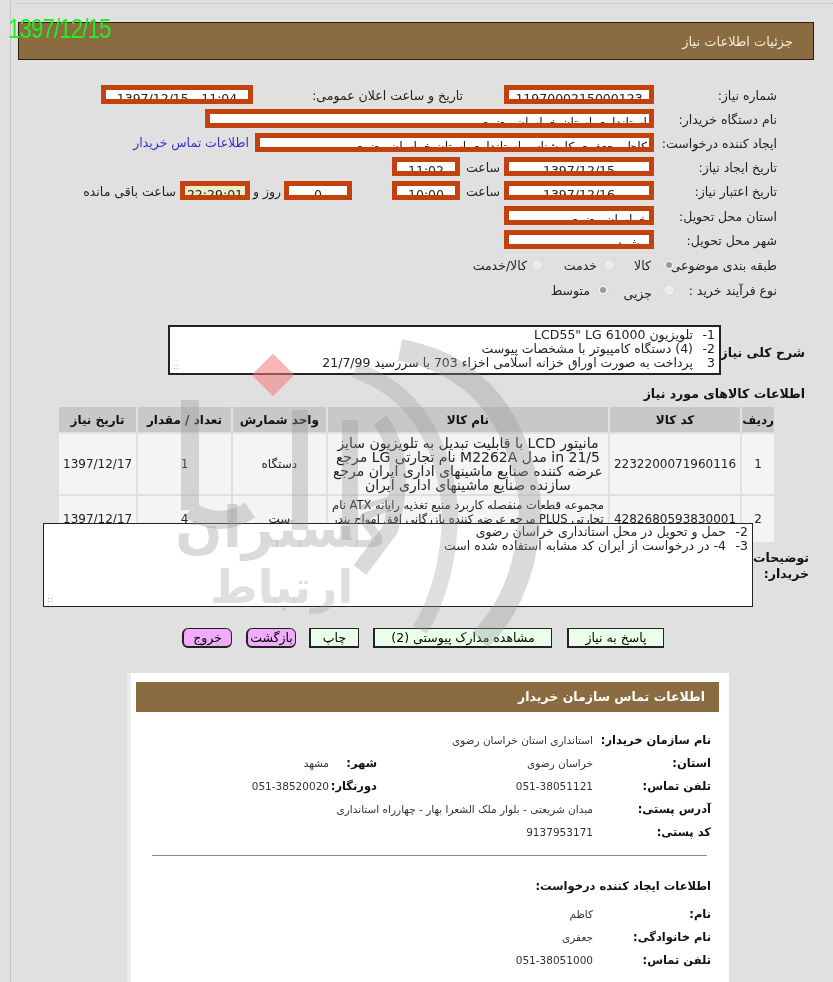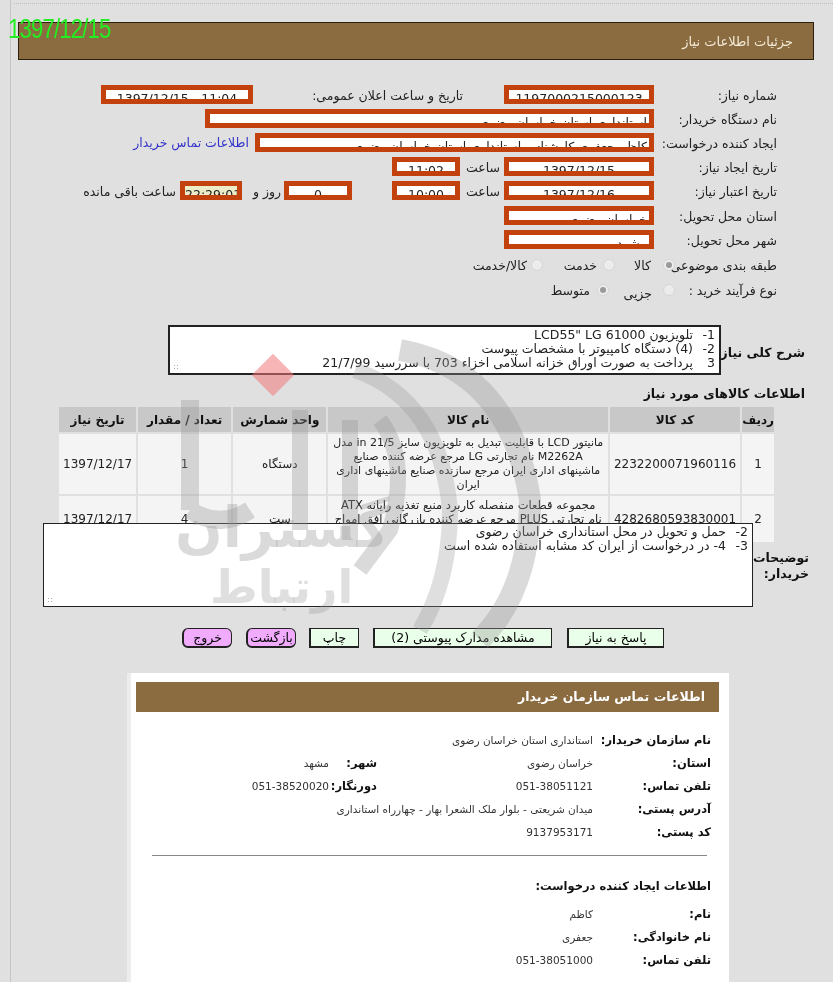--- a/index.html
+++ b/index.html
@@ -118,21 +118,21 @@
 <div class="box" style="left:504px; top:157px; width:150px;">1397/12/15</div>
 <span class="lbl" style="right:333px; top:160px;">ساعت</span>
 <div class="box" style="left:392px; top:157px; width:68px;">11:02</div>
 
 <span class="lbl" style="right:56px; top:184px;">تاریخ اعتبار نیاز:</span>
 <div class="box" style="left:504px; top:181px; width:150px;">1397/12/16</div>
 <span class="lbl" style="right:333px; top:184px;">ساعت</span>
 <div class="box" style="left:392px; top:181px; width:68px;">10:00</div>
 <div class="box" style="left:284px; top:181px; width:68px;">0</div>
 <span class="lbl" style="right:552px; top:184px;">روز و</span>
-<div class="box yellow" style="left:180px; top:181px; width:62px;">22:29:01</div>
+<div class="box yellow" style="left:180px; top:181px; width:70px;">22:29:01</div>
 <span class="lbl" style="right:657px; top:184px;">ساعت باقی مانده</span>
 
 <span class="lbl" style="right:56px; top:209px;">استان محل تحویل:</span>
 <div class="box rtl" style="left:504px; top:206px; width:150px;">خراسان رضوی</div>
 <span class="lbl" style="right:56px; top:233px;">شهر محل تحویل:</span>
 <div class="box rtl" style="left:504px; top:230px; width:150px;">مشهد</div>
 
 <span class="lbl" style="right:56px; top:258px;">طبقه بندی موضوعی:</span>
 <span class="radio on" style="left:663px; top:259px;"></span>
 <span class="lbl" style="right:182px; top:258px;">کالا</span>
@@ -164,21 +164,21 @@
       <th style="width:320px">نام کالا</th>
       <th style="width:103px">واحد شمارش</th>
       <th style="width:105px">تعداد / مقدار</th>
       <th>تاریخ نیاز</th>
     </tr>
   </thead>
   <tbody>
     <tr style="height:48px">
       <td>1</td>
       <td>2232200071960116</td>
-      <td style="font-size:11px">مانیتور LCD با قابلیت تبدیل به تلویزیون سایز 21/5 in مدل M2262A نام تجارتی LG مرجع عرضه کننده صنایع ماشینهای اداری ایران مرجع سازنده صنایع ماشینهای اداری ایران</td>
+      <td style="font-size:14px">مانیتور LCD با قابلیت تبدیل به تلویزیون سایز 21/5 in مدل M2262A نام تجارتی LG مرجع عرضه کننده صنایع ماشینهای اداری ایران مرجع سازنده صنایع ماشینهای اداری ایران</td>
       <td>دستگاه</td>
       <td>1</td>
       <td>1397/12/17</td>
     </tr>
     <tr style="height:32px">
       <td>2</td>
       <td>4282680593830001</td>
       <td style="font-size:11.5px">مجموعه قطعات منفصله کاربرد منبع تغذیه رایانه ATX نام تجارتی PLUS مرجع عرضه کننده بازرگانی افق امواج بندر کناره</td>
       <td>ست</td>
       <td>4</td>

